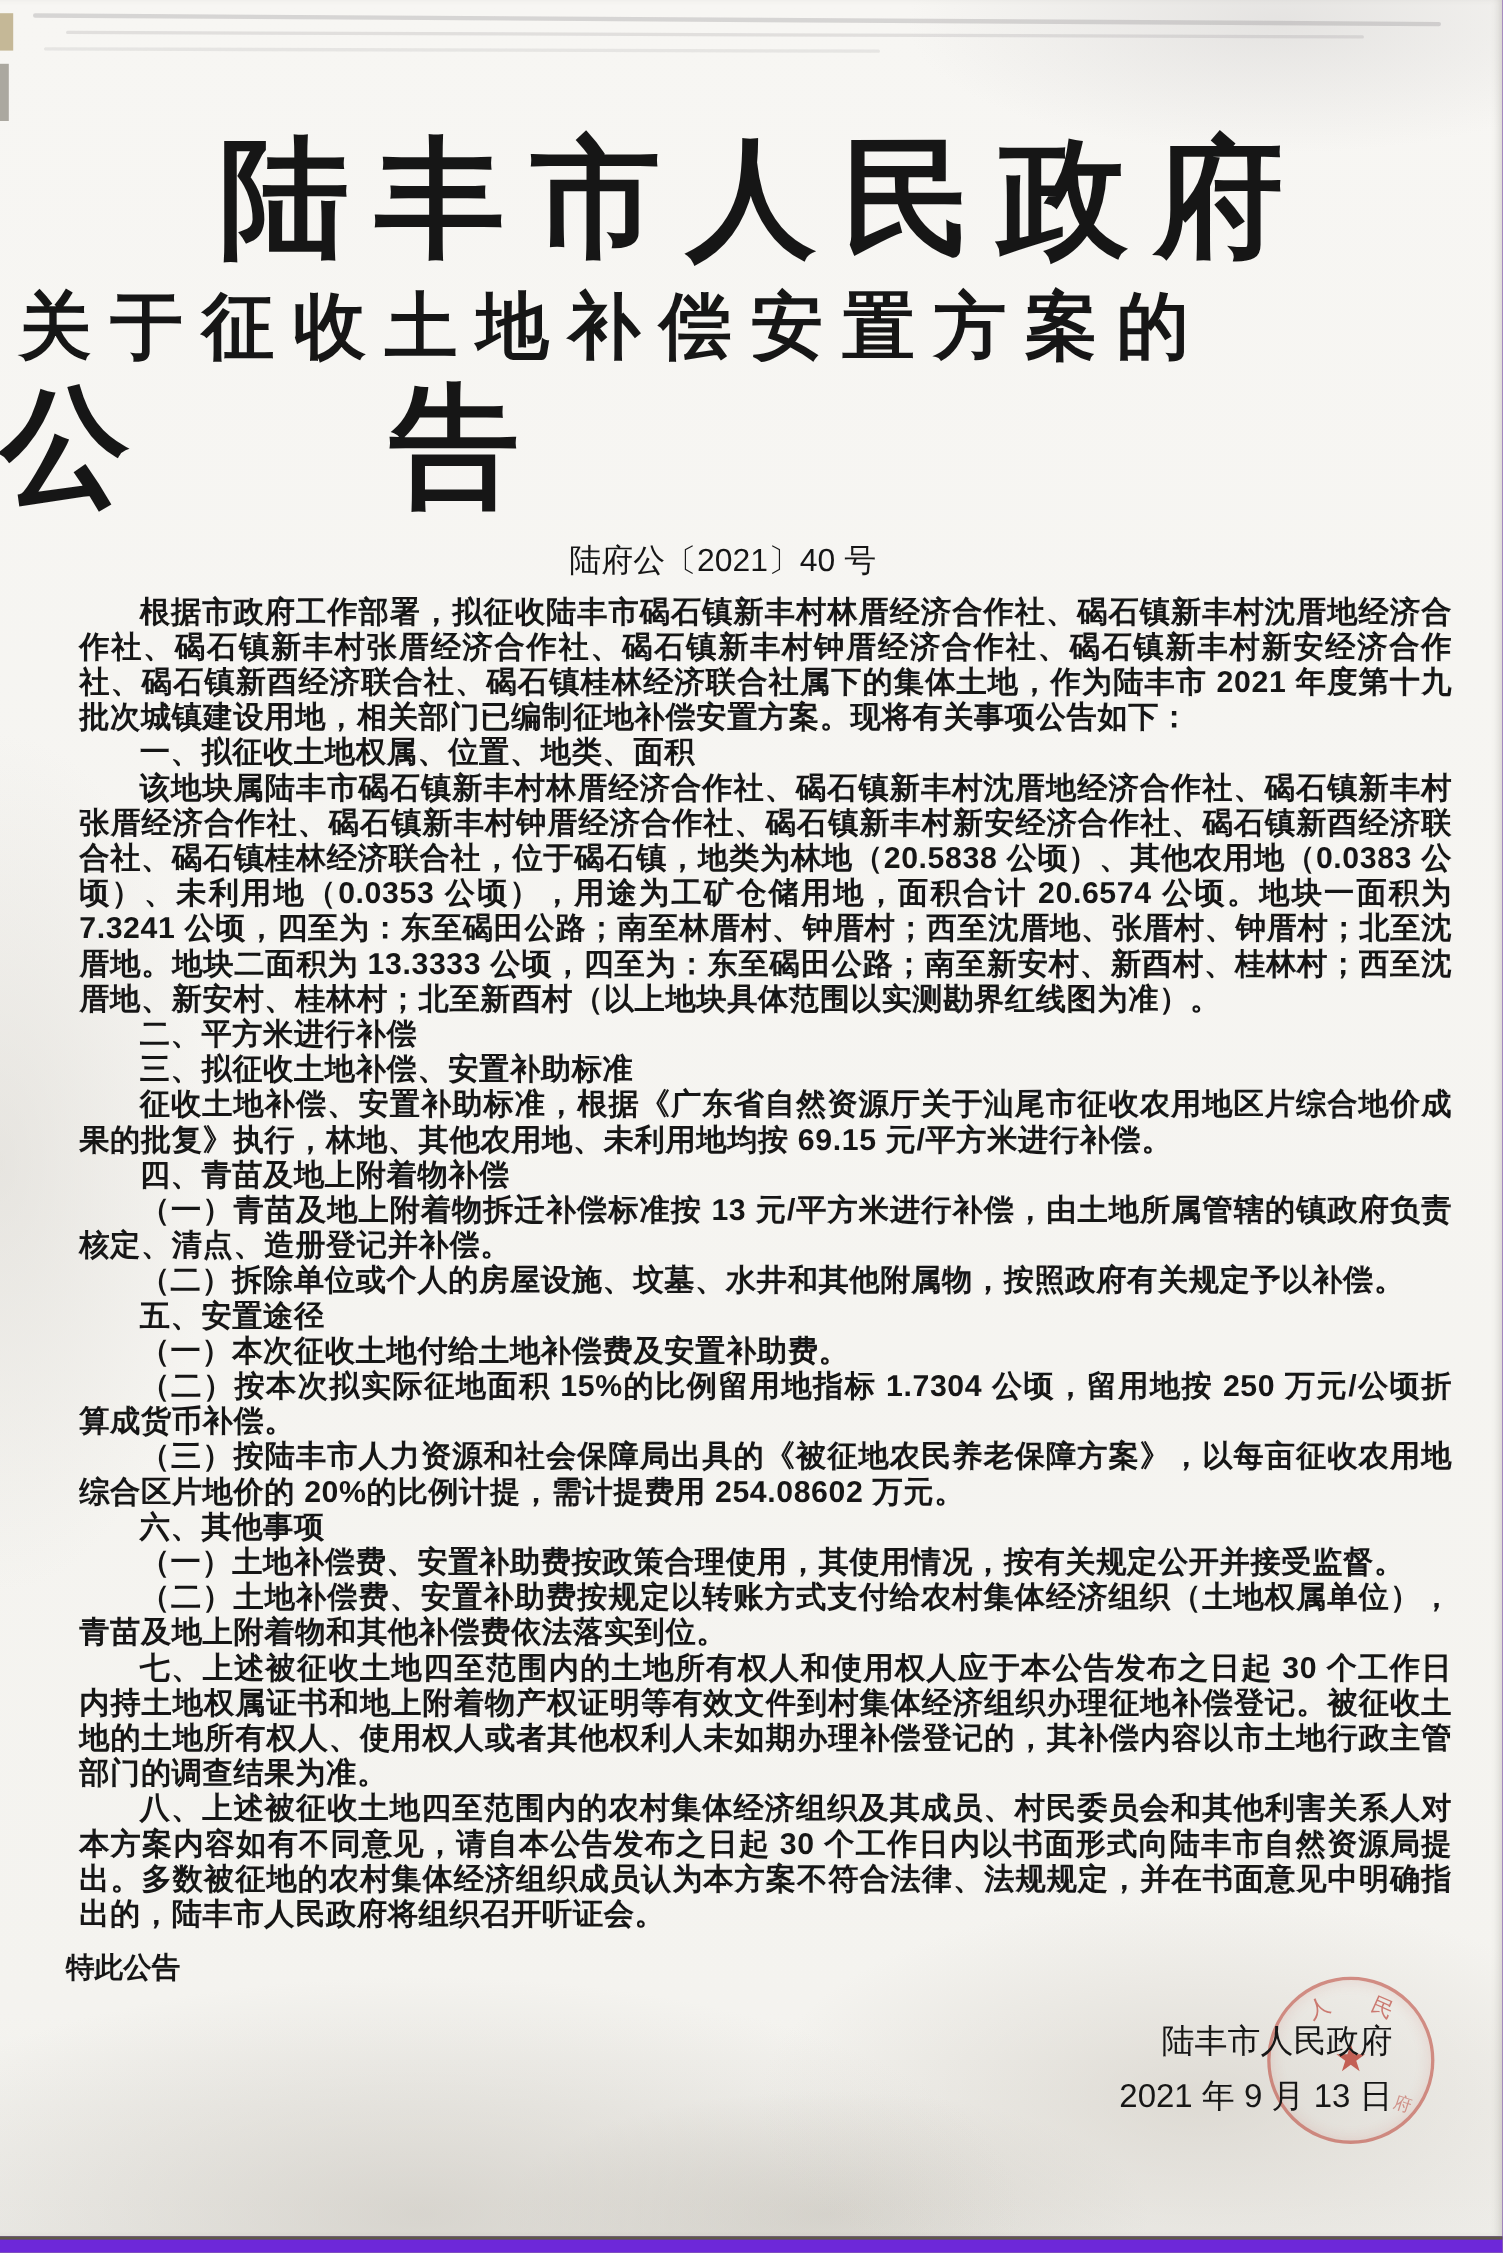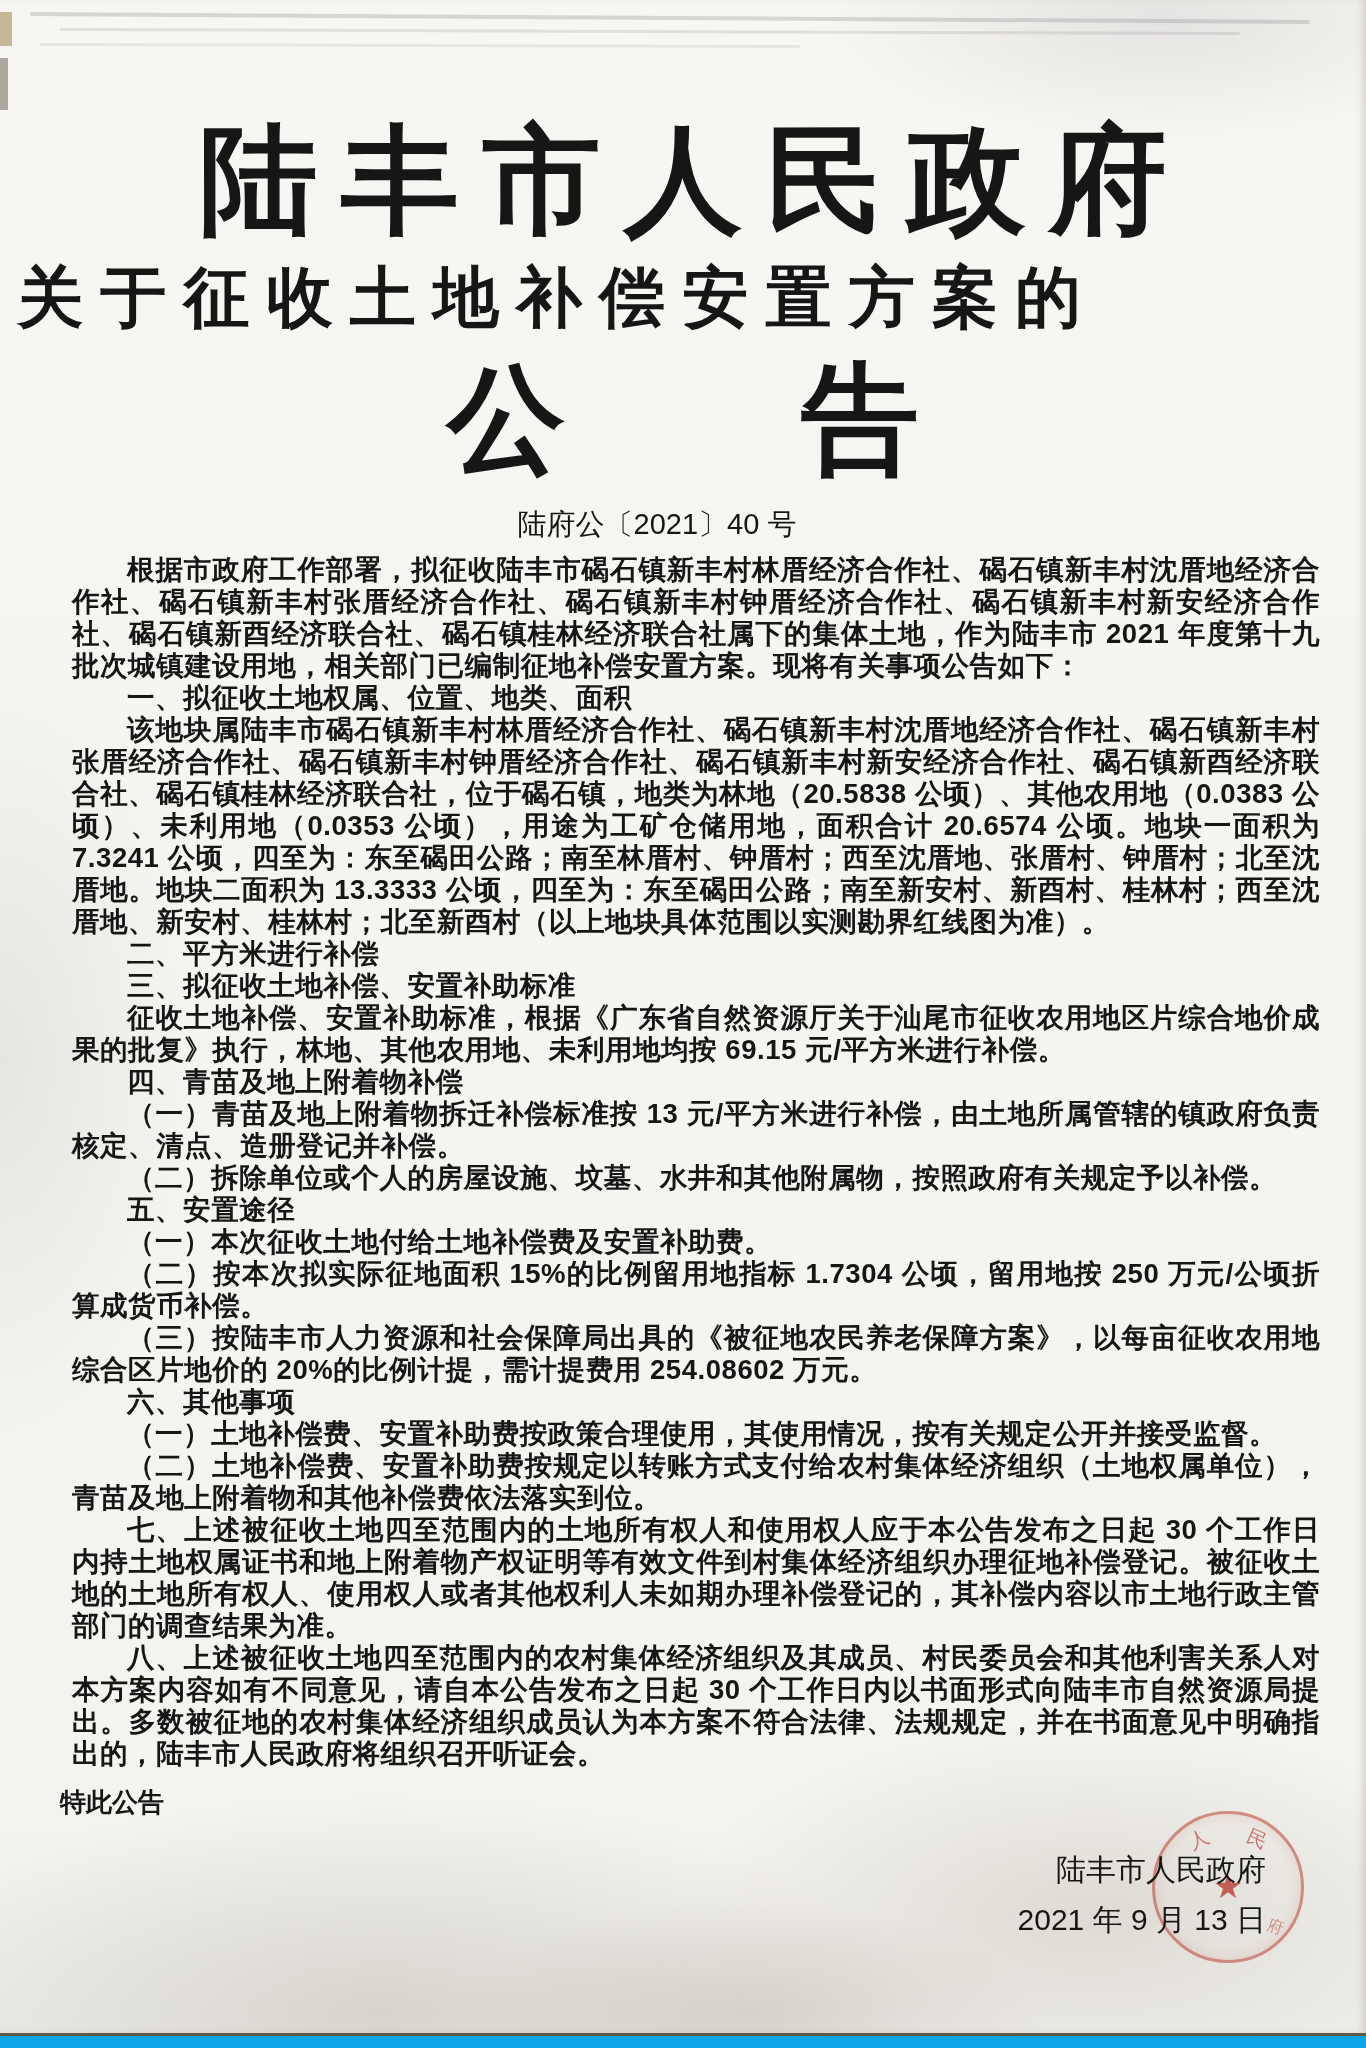--- a/index.html
+++ b/index.html
@@ -2,21 +2,21 @@
 <html><head>
 <meta charset="utf-8">
 <style>
   html,body{margin:0;padding:0;}
   body{
     width:1366px;height:2048px;
     font-family:"Liberation Serif","DejaVu Serif",serif;
     background:#a9a18c;
     overflow:hidden;
   }
-  .stage{position:relative;width:1366px;height:2048px;background:#0ea5e9;}
+  .stage{position:relative;width:1366px;height:2048px;background:#6d28d9;}
   
   .paper{
     position:absolute;left:0;top:0;width:1366px;height:2033px;
     background-image:
       radial-gradient(ellipse 480px 170px at 85% 1%, rgba(214,212,211,.55), transparent 70%),
       radial-gradient(ellipse 760px 300px at 28% 99%, rgba(199,195,187,.6), transparent 72%),
       radial-gradient(ellipse 560px 260px at 80% 94%, rgba(205,200,191,.55), transparent 72%),
       radial-gradient(ellipse 260px 520px at 0% 52%, rgba(216,213,207,.5), transparent 75%),
       radial-gradient(ellipse 420px 160px at 55% 99%, rgba(193,189,180,.5), transparent 70%),
       linear-gradient(#f7f6f3,#f4f3ef 90%,#efeeea);
@@ -35,21 +35,21 @@
     margin:116px 0 0 0;text-align:center;
     font-size:118px;line-height:1.12;font-weight:bold;
     letter-spacing:.2em;text-indent:.2em;white-space:nowrap;
   }
   .title2{
     margin:12px 0 0 0;text-align:left;
     font-size:66px;line-height:1.15;font-weight:bold;
     letter-spacing:.26em;text-indent:.26em;white-space:nowrap;font-family:Liberation Serif, serif;
   }
   .title3{
-    margin:20px 0 0 0;text-align:center;
+    margin:6px 0 0 0;text-align:left;
     font-size:118px;line-height:1.1;font-weight:bold;white-space:nowrap;
   }
   .docnum{
     margin:20px 52px 0 0;text-align:center;
     font-size:29px;line-height:1.3;font-weight:500;
     font-family:"Liberation Sans","DejaVu Sans",sans-serif;
   }
   .body-wrap{padding:10px 46px 0 72px;}
   .bp{
     margin:0;font-size:27.5px;line-height:32px;font-weight:600;

